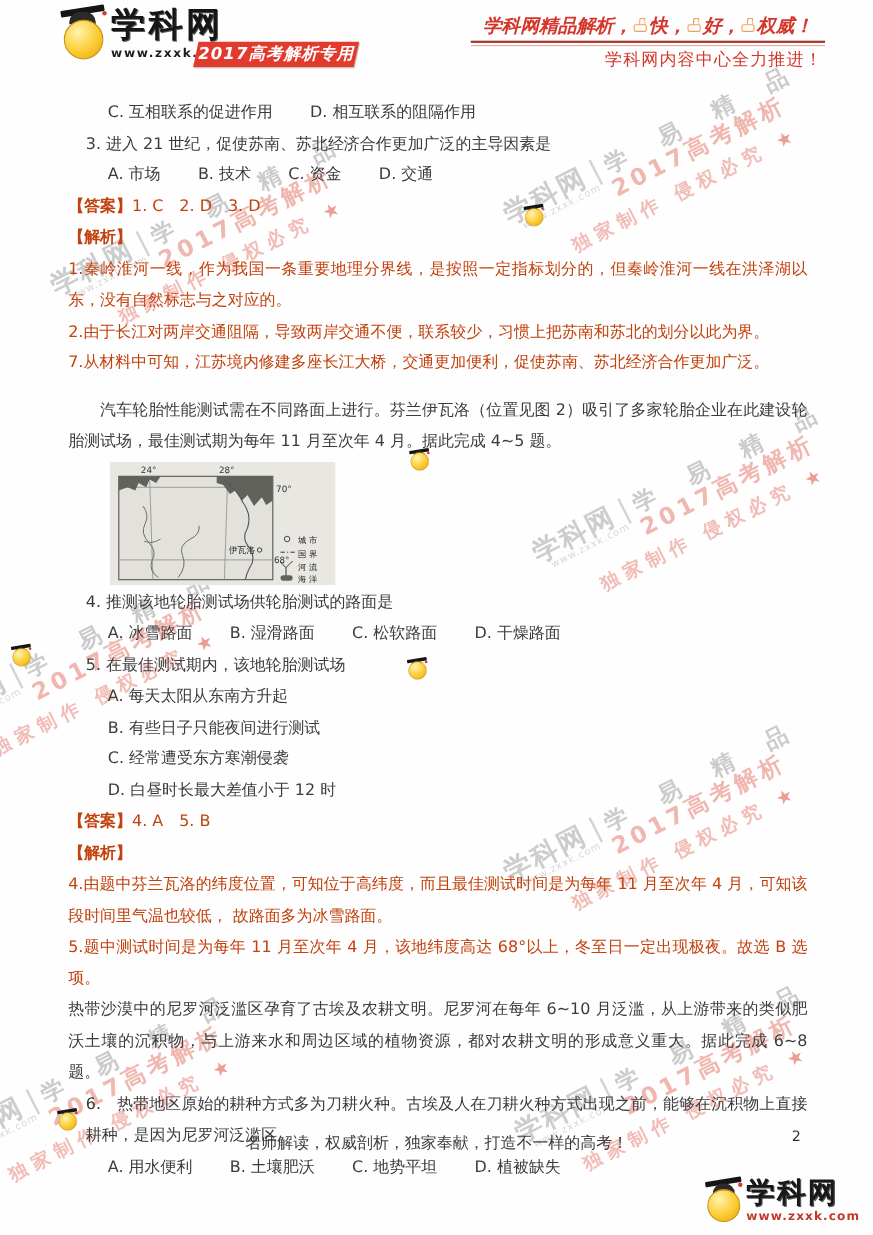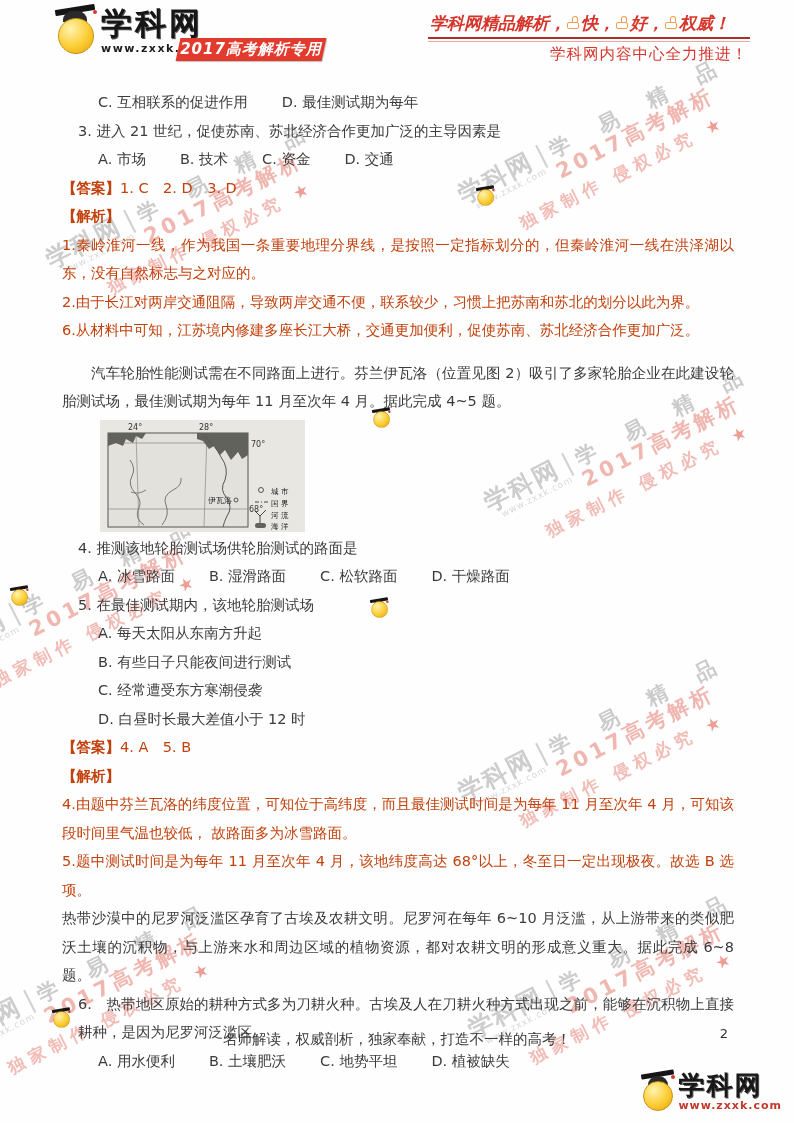--- a/index.html
+++ b/index.html
@@ -39,21 +39,21 @@
   .logo .mascot .cap-dome { width:24px; height:11px; left:8px; top:5px; }
   .logo .mascot .cap-board { width:40px; height:6px; top:1px; }
   .brand-block { margin-left:4px; }
   .brand-text { font-size:31px; font-weight:900; color:#161616; letter-spacing:3px; line-height:34px;
     text-shadow:1px 1px 0 #555; }
   .brand-url { font-size:11px; font-weight:bold; color:#1d1d1d; letter-spacing:1.5px; margin-top:2px; }
   .banner { position:absolute; left:178px; top:38px; width:146px; height:23px; background:#e23b2e;
     transform:skewX(-12deg); box-shadow:1px 1px 1px rgba(0,0,0,.25); z-index:3; }
   .banner span { display:block; transform:skewX(12deg); color:#ffffff; font-weight:bold; font-style:italic;
     font-size:15px; text-align:center; line-height:23px; letter-spacing:1px; }
-  .slogan { position:absolute; top:12px; right:46px; width:318px; 
+  .slogan { position:absolute; top:12px; right:46px; width:318px; text-align:center;
     color:#d5352b; font-weight:bold; font-style:italic; font-size:17px; white-space:nowrap; }
   .thumb { display:inline-block; position:relative; width:13px; height:13px; margin:0 1px; }
   .thumb::before { content:''; position:absolute; left:5px; top:0; width:4px; height:7px;
     border:1.5px solid #eda054; border-bottom:none; border-radius:3px 3px 0 0; background:#fff; }
   .thumb::after { content:''; position:absolute; left:0; bottom:0; width:10px; height:5px;
     border:1.5px solid #eda054; border-radius:2px; background:#fff; }
   .slogan-rule { position:absolute; top:37px; right:44px; width:322px; height:2px;
     border-top:2px solid #a93226; border-bottom:1px solid #e9a9a2; }
   .subslogan { position:absolute; top:44px; right:46px; font-size:15.5px; color:#d5352b; font-weight:normal; letter-spacing:1px; }
 
@@ -184,30 +184,30 @@
     </div>
     <div class="banner">
         <span>2017高考解析专用</span>
       </div>
     <div class="slogan"><span>学科网精品解析，</span><span class="thumb"></span><span>快，</span><span class="thumb"></span><span>好，</span><span class="thumb"></span><span>权威！</span></div>
     <div class="slogan-rule"></div>
     <div class="subslogan">学科网内容中心全力推进！</div>
   </div>
 
   <div class="main">
-    <p class="p ind2 optline"><span>C. 互相联系的促进作用</span><span>D. 最佳测试期为每年</span></p>
+    <p class="p ind2 optline"><span>C. 互相联系的促进作用</span><span>D. 相互联系的阻隔作用</span></p>
 
     <p class="p ind1">3. 进入 21 世纪，促使苏南、苏北经济合作更加广泛的主导因素是</p>
     <p class="p ind2 optline"><span>A. 市场</span><span>B. 技术</span><span>C. 资金</span><span>D. 交通</span></p>
 
     <p class="p red"><span class="anslabel">【答案】</span><span>1. C　2. D　3. D</span></p>
     <p class="p red anslabel">【解析】</p>
     <p class="p red">1.秦岭淮河一线，作为我国一条重要地理分界线，是按照一定指标划分的，但秦岭淮河一线在洪泽湖以东，没有自然标志与之对应的。</p>
     <p class="p red">2.由于长江对两岸交通阻隔，导致两岸交通不便，联系较少，习惯上把苏南和苏北的划分以此为界。</p>
-    <p class="p red">6.从材料中可知，江苏境内修建多座长江大桥，交通更加便利，促使苏南、苏北经济合作更加广泛。</p>
+    <p class="p red">7.从材料中可知，江苏境内修建多座长江大桥，交通更加便利，促使苏南、苏北经济合作更加广泛。</p>
 
     <p class="p first-indent mt">汽车轮胎性能测试需在不同路面上进行。芬兰伊瓦洛（位置见图 2）吸引了多家轮胎企业在此建设轮胎测试场，最佳测试期为每年 11 月至次年 4 月。据此完成 4~5 题。</p>
 
     <div class="figure">
       <svg width="205" height="112" viewBox="0 0 205 112">
         <rect x="0" y="0" width="205" height="112" fill="#e8e7e2"></rect>
         <rect x="8" y="13" width="140" height="94" fill="#e2e1dc" stroke="#555" stroke-width="1"></rect>
 
         <line x1="36" y1="13" x2="39" y2="107" stroke="#888" stroke-width="0.7"></line>
         <line x1="107" y1="13" x2="104" y2="107" stroke="#888" stroke-width="0.7"></line>

